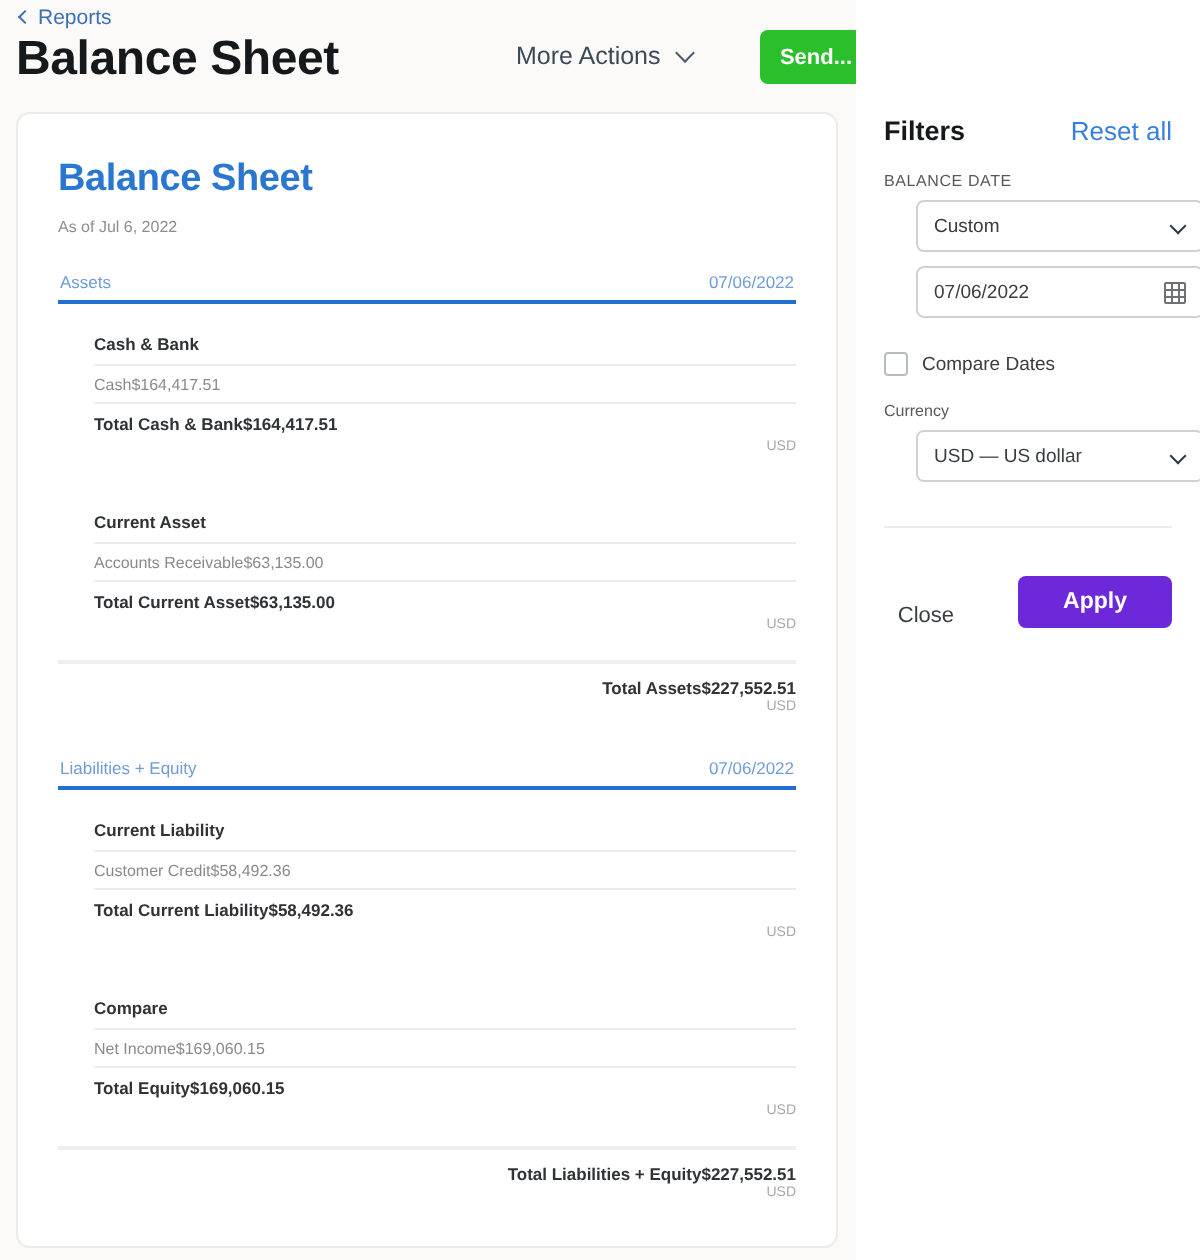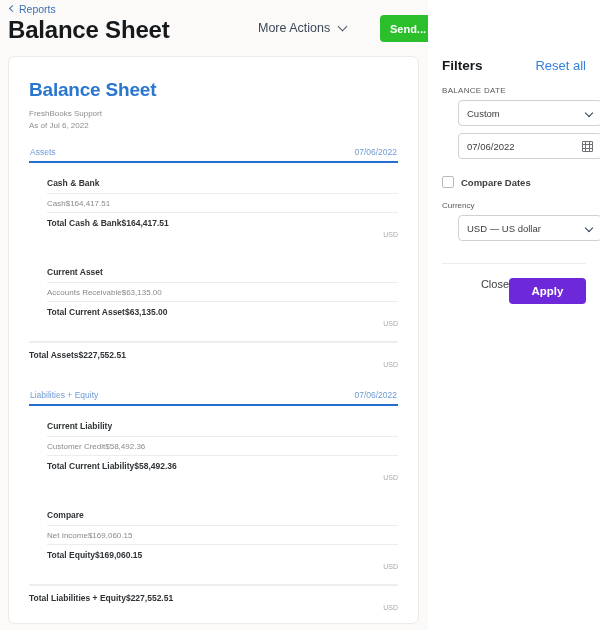--- a/index.html
+++ b/index.html
@@ -98,21 +98,21 @@
   }
   .gap { height: 22px; }
 
   
   .grand {
     margin-top: 12px;
     border-top: 2px solid #eeeeee;
     padding-top: 7px;
   }
   .grand-row {
-    display: flex; justify-content: flex-start; align-items: baseline;
+    display: flex; justify-content: flex-end; align-items: baseline;
   }
   .grand-row .lbl { font-size: 8.5px; font-weight: 700; color: #2f3336; }
   .grand-row .amt { font-size: 8.5px; font-weight: 700; color: #2f3336; }
 
   .sec-gap { height: 20px; }
 
   
   .sidebar {
     position: absolute; left: 428px; top: 0;
     width: 172px; height: 630px;
@@ -157,35 +157,35 @@
     border: 1.2px solid #6d7074; border-radius: 1px;
     background:
       linear-gradient(to right, transparent 2.5px, #6d7074 2.5px, #6d7074 3.3px, transparent 3.3px,
                       transparent 6.2px, #6d7074 6.2px, #6d7074 7px, transparent 7px),
       linear-gradient(to bottom, transparent 2.5px, #6d7074 2.5px, #6d7074 3.3px, transparent 3.3px,
                       transparent 6.2px, #6d7074 6.2px, #6d7074 7px, transparent 7px);
   }
 
   .checkbox-row {
     display: flex; align-items: center; gap: 7px;
-    margin-top: 17px; cursor: pointer; font-weight: bold;
+    margin-top: 17px; cursor: pointer;
   }
   .checkbox {
     width: 12px; height: 12px;
     border: 1.3px solid #b9bcbf; border-radius: 2px; background: #fff;
   }
   .checkbox-label { font-size: 9.5px; color: #3a3d40; }
 
   .sb-divider {
     border-top: 1px solid #eceded;
     margin: 22px 0 0 0;
   }
   .actions {
-    display: flex; align-items: flex-start; justify-content: flex-end;
-    gap: 0; margin-top: 14px;
+    display: flex; align-items: flex-end; justify-content: flex-end;
+    gap: 32px; margin-top: 24px;
   }
   .close-btn {
     background: none; border: none; padding: 0;
     font-size: 11px; color: #3a3d40; cursor: pointer;
     font-family: "Liberation Sans", sans-serif;
   }
   .apply-btn {
     width: 77px; height: 26px;
     background: #6d28d9; border: none; border-radius: 4px;
     color: #ffffff; font-size: 11.5px; font-weight: 700;
@@ -208,21 +208,20 @@
       <span>More Actions</span>
       <span class="chev-down"></span>
     </div>
     <button class="send-btn">Send...</button>
   </div>
 
   <div class="card">
     <div class="card-inner">
       <div class="report-title">Balance Sheet</div>
       <div class="report-sub">
-        <div>FreshBooks Support</div>
         <div>As of Jul 6, 2022</div>
       </div>
 
       <div>
         <div class="sec-head">
           <span>Assets</span>
           <span>07/06/2022</span>
         </div>
         <div class="sec-rule"></div>
 

